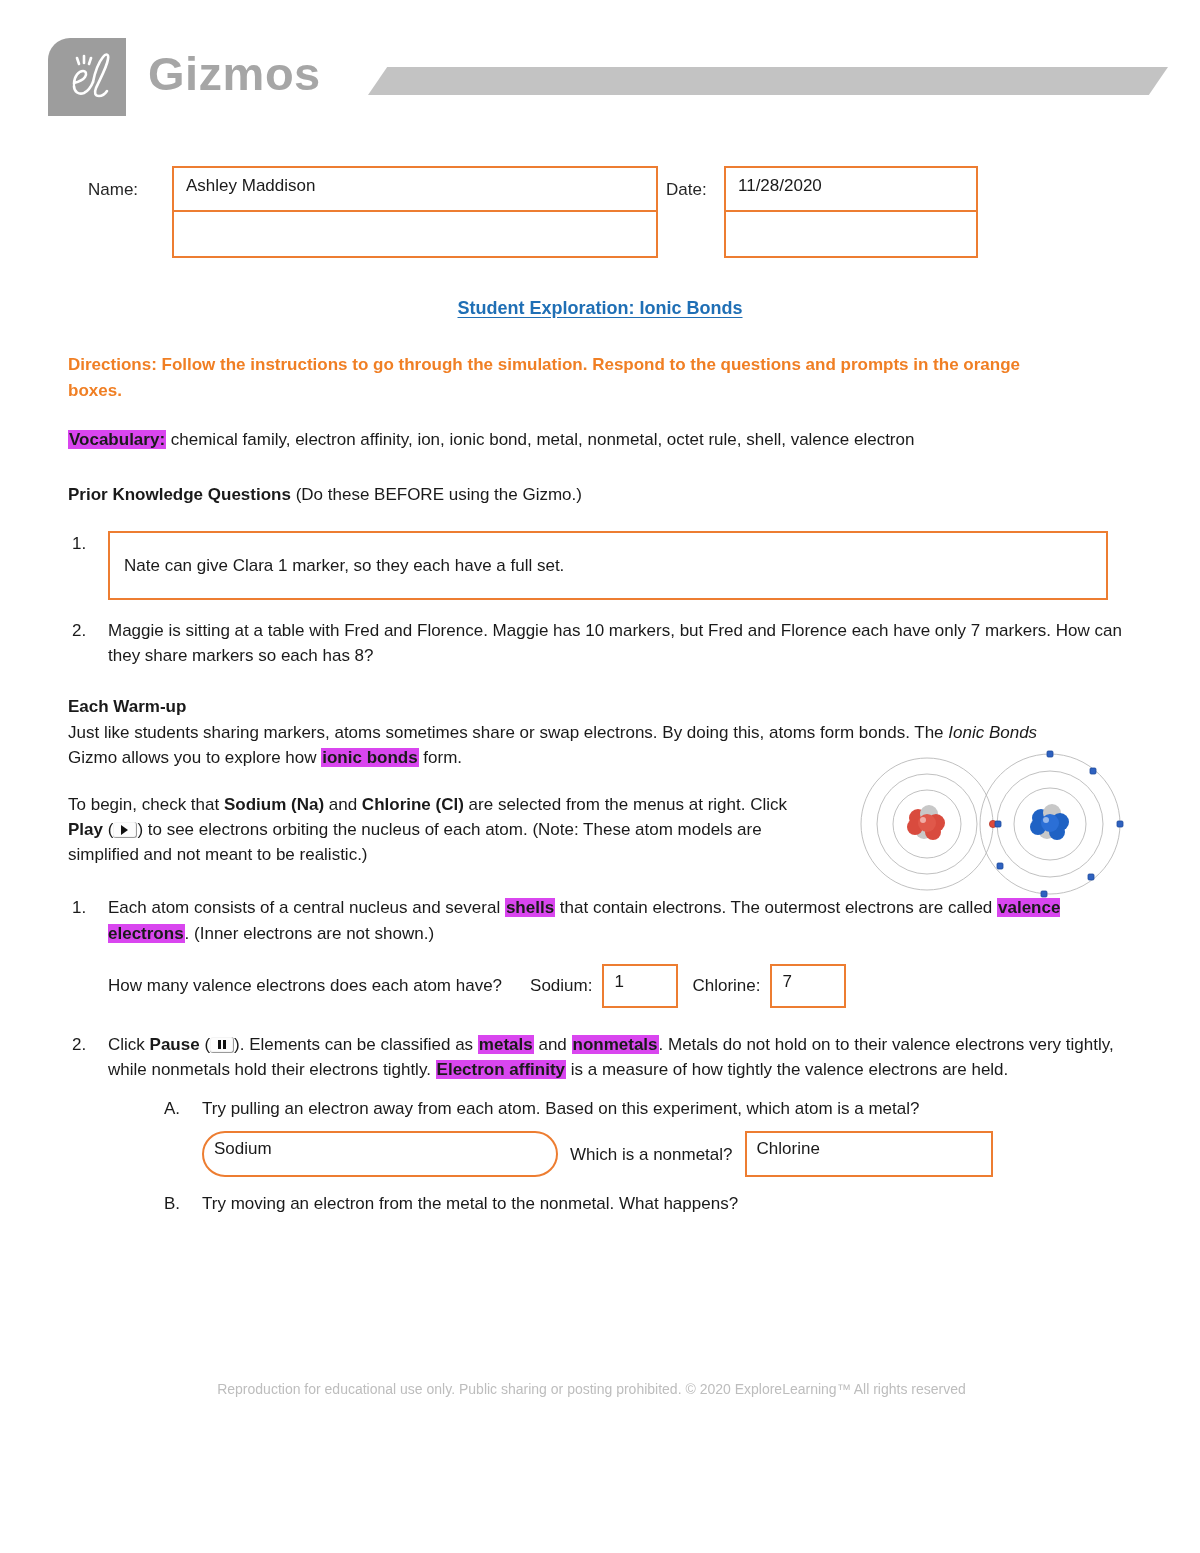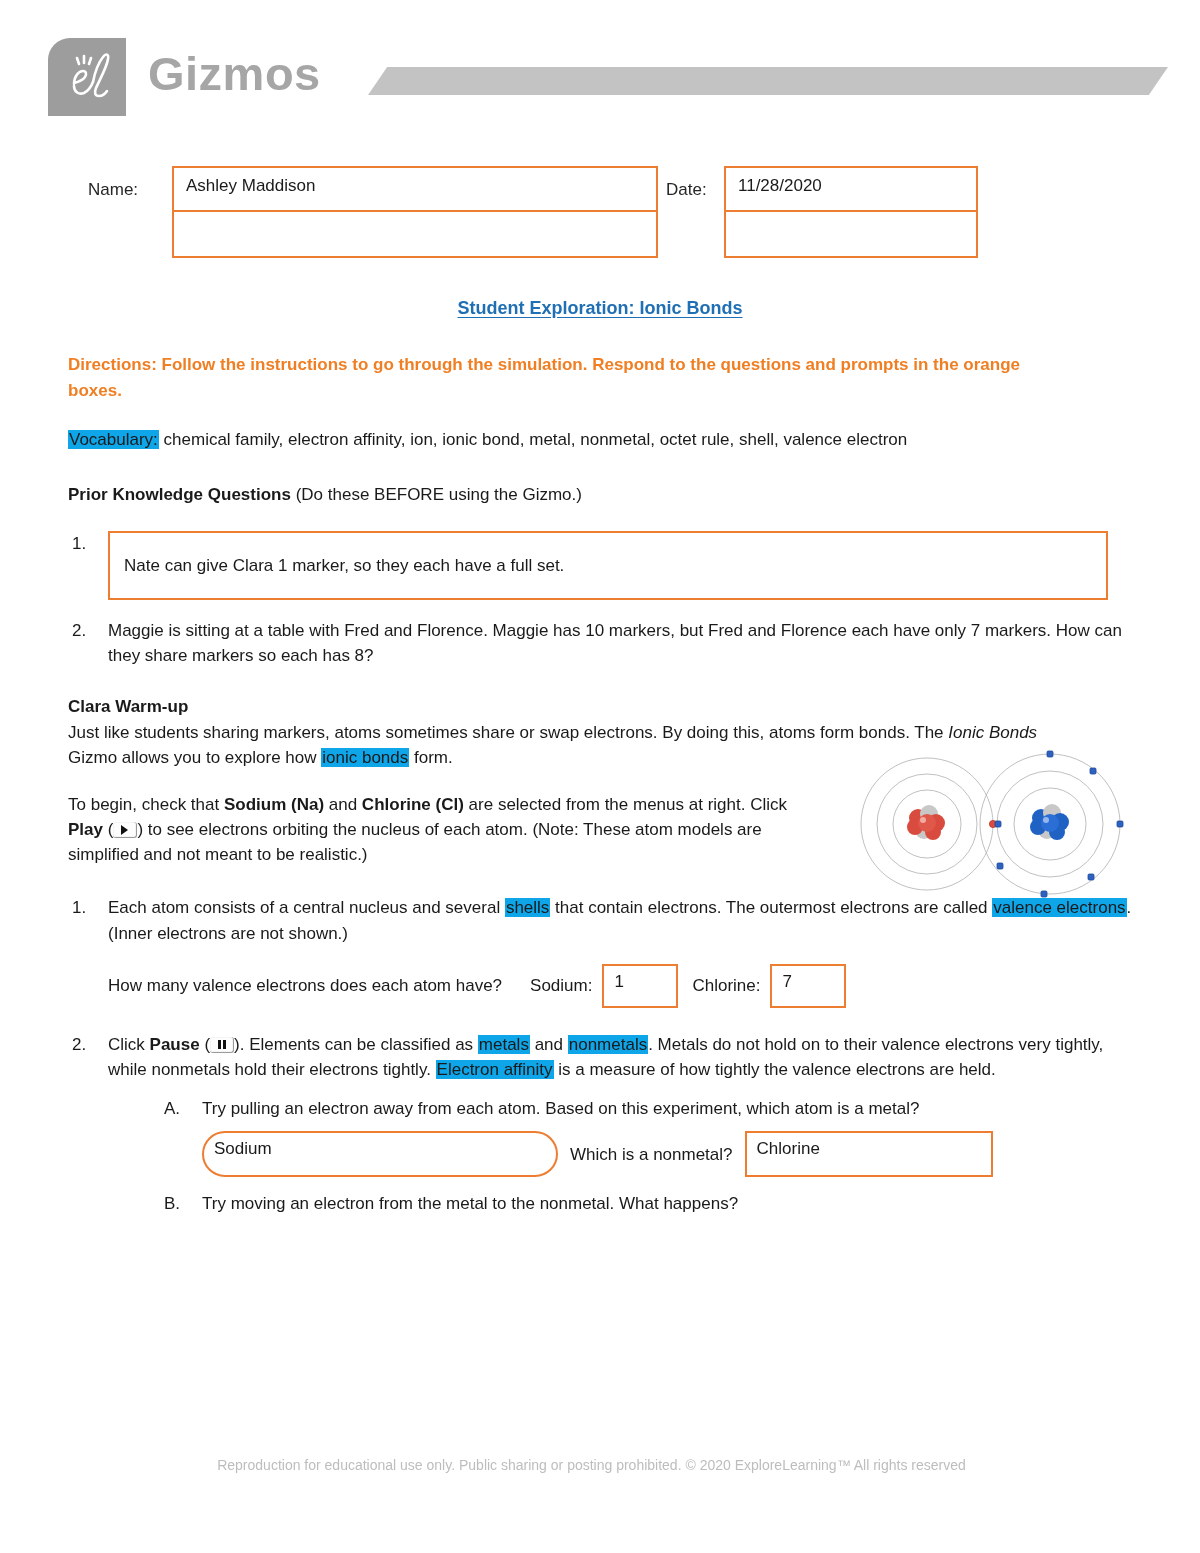--- a/index.html
+++ b/index.html
@@ -99,22 +99,22 @@
   .directions {
     color: #F07F24;
     font-weight: bold;
     font-size: 17px;
     line-height: 1.55;
     margin: 0 0 22px 0;
     width: 1000px;
   }
   .vocab { margin: 0 0 30px 0; width: 1010px; }
   .hl {
-    background: #0ea5e9;
-    font-weight: normal;
+    background: #d946ef;
+    font-weight: bold;
     padding: 0 1px;
   }
   .bold { font-weight: bold; }
   .ital { font-style: italic; }
 
   .pkq-head { margin: 0 0 24px 0; }
 
   
   ol.qlist {
     margin: 0; padding: 0;
@@ -193,21 +193,21 @@
   .sublist { margin: 14px 0 0 56px; }
   .subitem { position: relative; padding-left: 38px; margin-bottom: 4px; }
   .subnum { position: absolute; left: 0; top: 0; font-size: 17px; }
   .ab-row { display: flex; align-items: center; margin-top: 10px; }
   .ibox.medium { width: 356px; height: 46px; border-radius: 23px; }
   .ibox.medium2 { width: 248px; height: 46px; }
 
   
   .footer {
     position: absolute;
-    left: 0; top: 1457px;
+    left: 0; top: 1381px;
     width: 1183px;
     text-align: center;
     font-size: 14px;
     color: #bdbdbd;
   }
 </style>
 </head>
 <body>
 
 <div class="brand-header">
@@ -261,21 +261,21 @@
       <span class="qnum">1.</span>
       <div class="ans-box wide">Nate can give Clara 1 marker, so they each have a full set.</div>
     </li>
     <li class="qitem" style="margin-top:18px">
       <span class="qnum">2.</span>
       <p class="qtext">Maggie is sitting at a table with Fred and Florence. Maggie has 10 markers, but Fred and Florence each have only 7 markers. How can they share markers so each has 8?</p>
     </li>
   </ol>
 
   <div class="warmup">
-    <p class="warmup-head">Clara Warm-up</p>
+    <p class="warmup-head">Each Warm-up</p>
     <p class="warmup-p1"><span>Just like students sharing markers, atoms sometimes share or swap electrons. By doing this, atoms form bonds. The </span><span class="ital">Ionic Bonds</span><span> Gizmo allows you to explore how </span><span class="hl">ionic bonds</span><span> form.</span></p>
 
     <p class="warmup-p2"><span>To begin, check that </span><span class="bold">Sodium (Na)</span><span> and </span><span class="bold">Chlorine (Cl)</span><span> are selected from the menus at right. Click </span><span class="bold">Play</span><span> (</span><span class="icon-btn"><span class="tri"></span></span><span>) to see electrons orbiting the nucleus of each atom. (Note: These atom models are simplified and not meant to be realistic.)</span></p>
 
     <div class="atom-figure">
       <svg width="300" height="148" viewBox="0 0 300 148" aria-hidden="true">
 
         <g fill="none" stroke="#b9b9b9" stroke-width="0.9">
           <circle cx="95" cy="74" r="66"></circle>
           <circle cx="95" cy="74" r="50"></circle>

